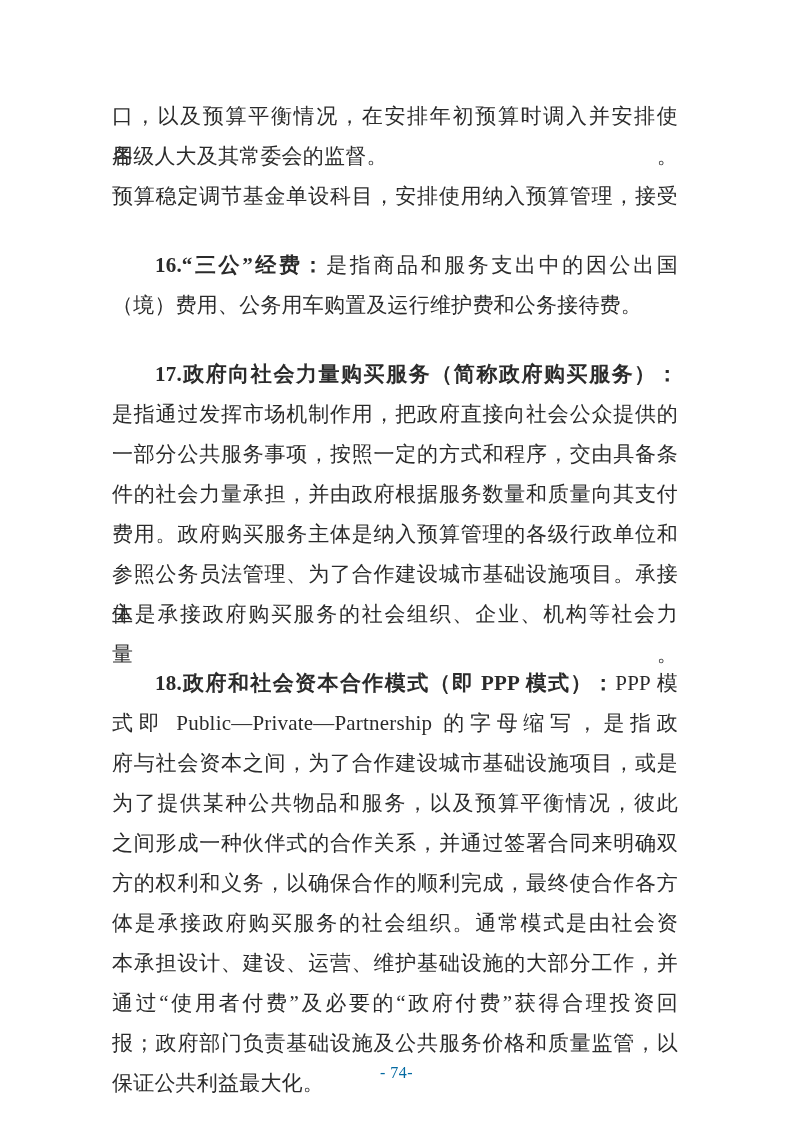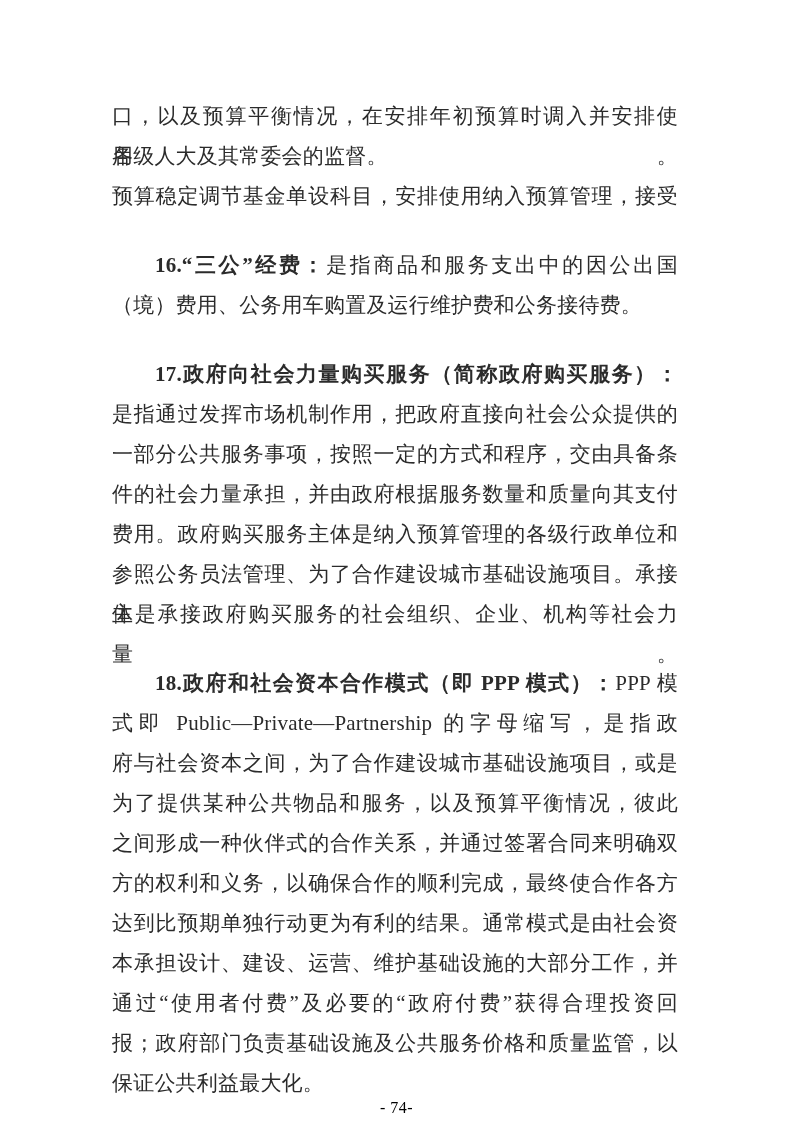--- a/index.html
+++ b/index.html
@@ -48,23 +48,22 @@
     font-weight: 700;
     letter-spacing: 0.2px;
   }
   .footer {
     position: absolute;
     left: 0;
     top: 1064px;
     width: 100%;
     text-align: center;
     font-size: 16px;
-    color: #000000;
+    color: #0369a1;
     letter-spacing: 0.5px;
-    margin-top: 35px;
   }
 </style>
 </head>
 <body>
 
 <div class="page">
   <div class="content">
       <div class="line justify"><span>口，以及预算平衡情况，在安排年初预算时调入并安排使用。</span></div>
       <div class="line"><span>各级人大及其常委会的监督。</span></div>
       <div class="line justify"><span>预算稳定调节基金单设科目，安排使用纳入预算管理，接受</span></div>
@@ -76,21 +75,21 @@
       <div class="line justify"><span>件的社会力量承担，并由政府根据服务数量和质量向其支付</span></div>
       <div class="line justify"><span>费用。政府购买服务主体是纳入预算管理的各级行政单位和</span></div>
       <div class="line justify"><span>参照公务员法管理、为了合作建设城市基础设施项目。承接主</span></div>
       <div class="line justify"><span>体是承接政府购买服务的社会组织、企业、机构等社会力量。</span></div>
       <div class="line justify indent"><b>18.政府和社会资本合作模式（即 PPP 模式）：</b><span>PPP 模</span></div>
       <div class="line justify"><span>式即 Public—Private—Partnership 的字母缩写，是指政</span></div>
       <div class="line justify"><span>府与社会资本之间，为了合作建设城市基础设施项目，或是</span></div>
       <div class="line justify"><span>为了提供某种公共物品和服务，以及预算平衡情况，彼此</span></div>
       <div class="line justify"><span>之间形成一种伙伴式的合作关系，并通过签署合同来明确双</span></div>
       <div class="line justify"><span>方的权利和义务，以确保合作的顺利完成，最终使合作各方</span></div>
-      <div class="line justify"><span>达到比预期单独行动更为有利的结果。通常模式是由社会资</span></div>
+      <div class="line justify"><span>体是承接政府购买服务的社会组织。通常模式是由社会资</span></div>
       <div class="line justify"><span>本承担设计、建设、运营、维护基础设施的大部分工作，并</span></div>
       <div class="line justify"><span>通过“使用者付费”及必要的“政府付费”获得合理投资回</span></div>
       <div class="line justify"><span>报；政府部门负责基础设施及公共服务价格和质量监管，以</span></div>
       <div class="line"><span>保证公共利益最大化。</span></div>
     </div>
   <div class="footer">
     <span>- 74-</span>
   </div>
 </div>
 

